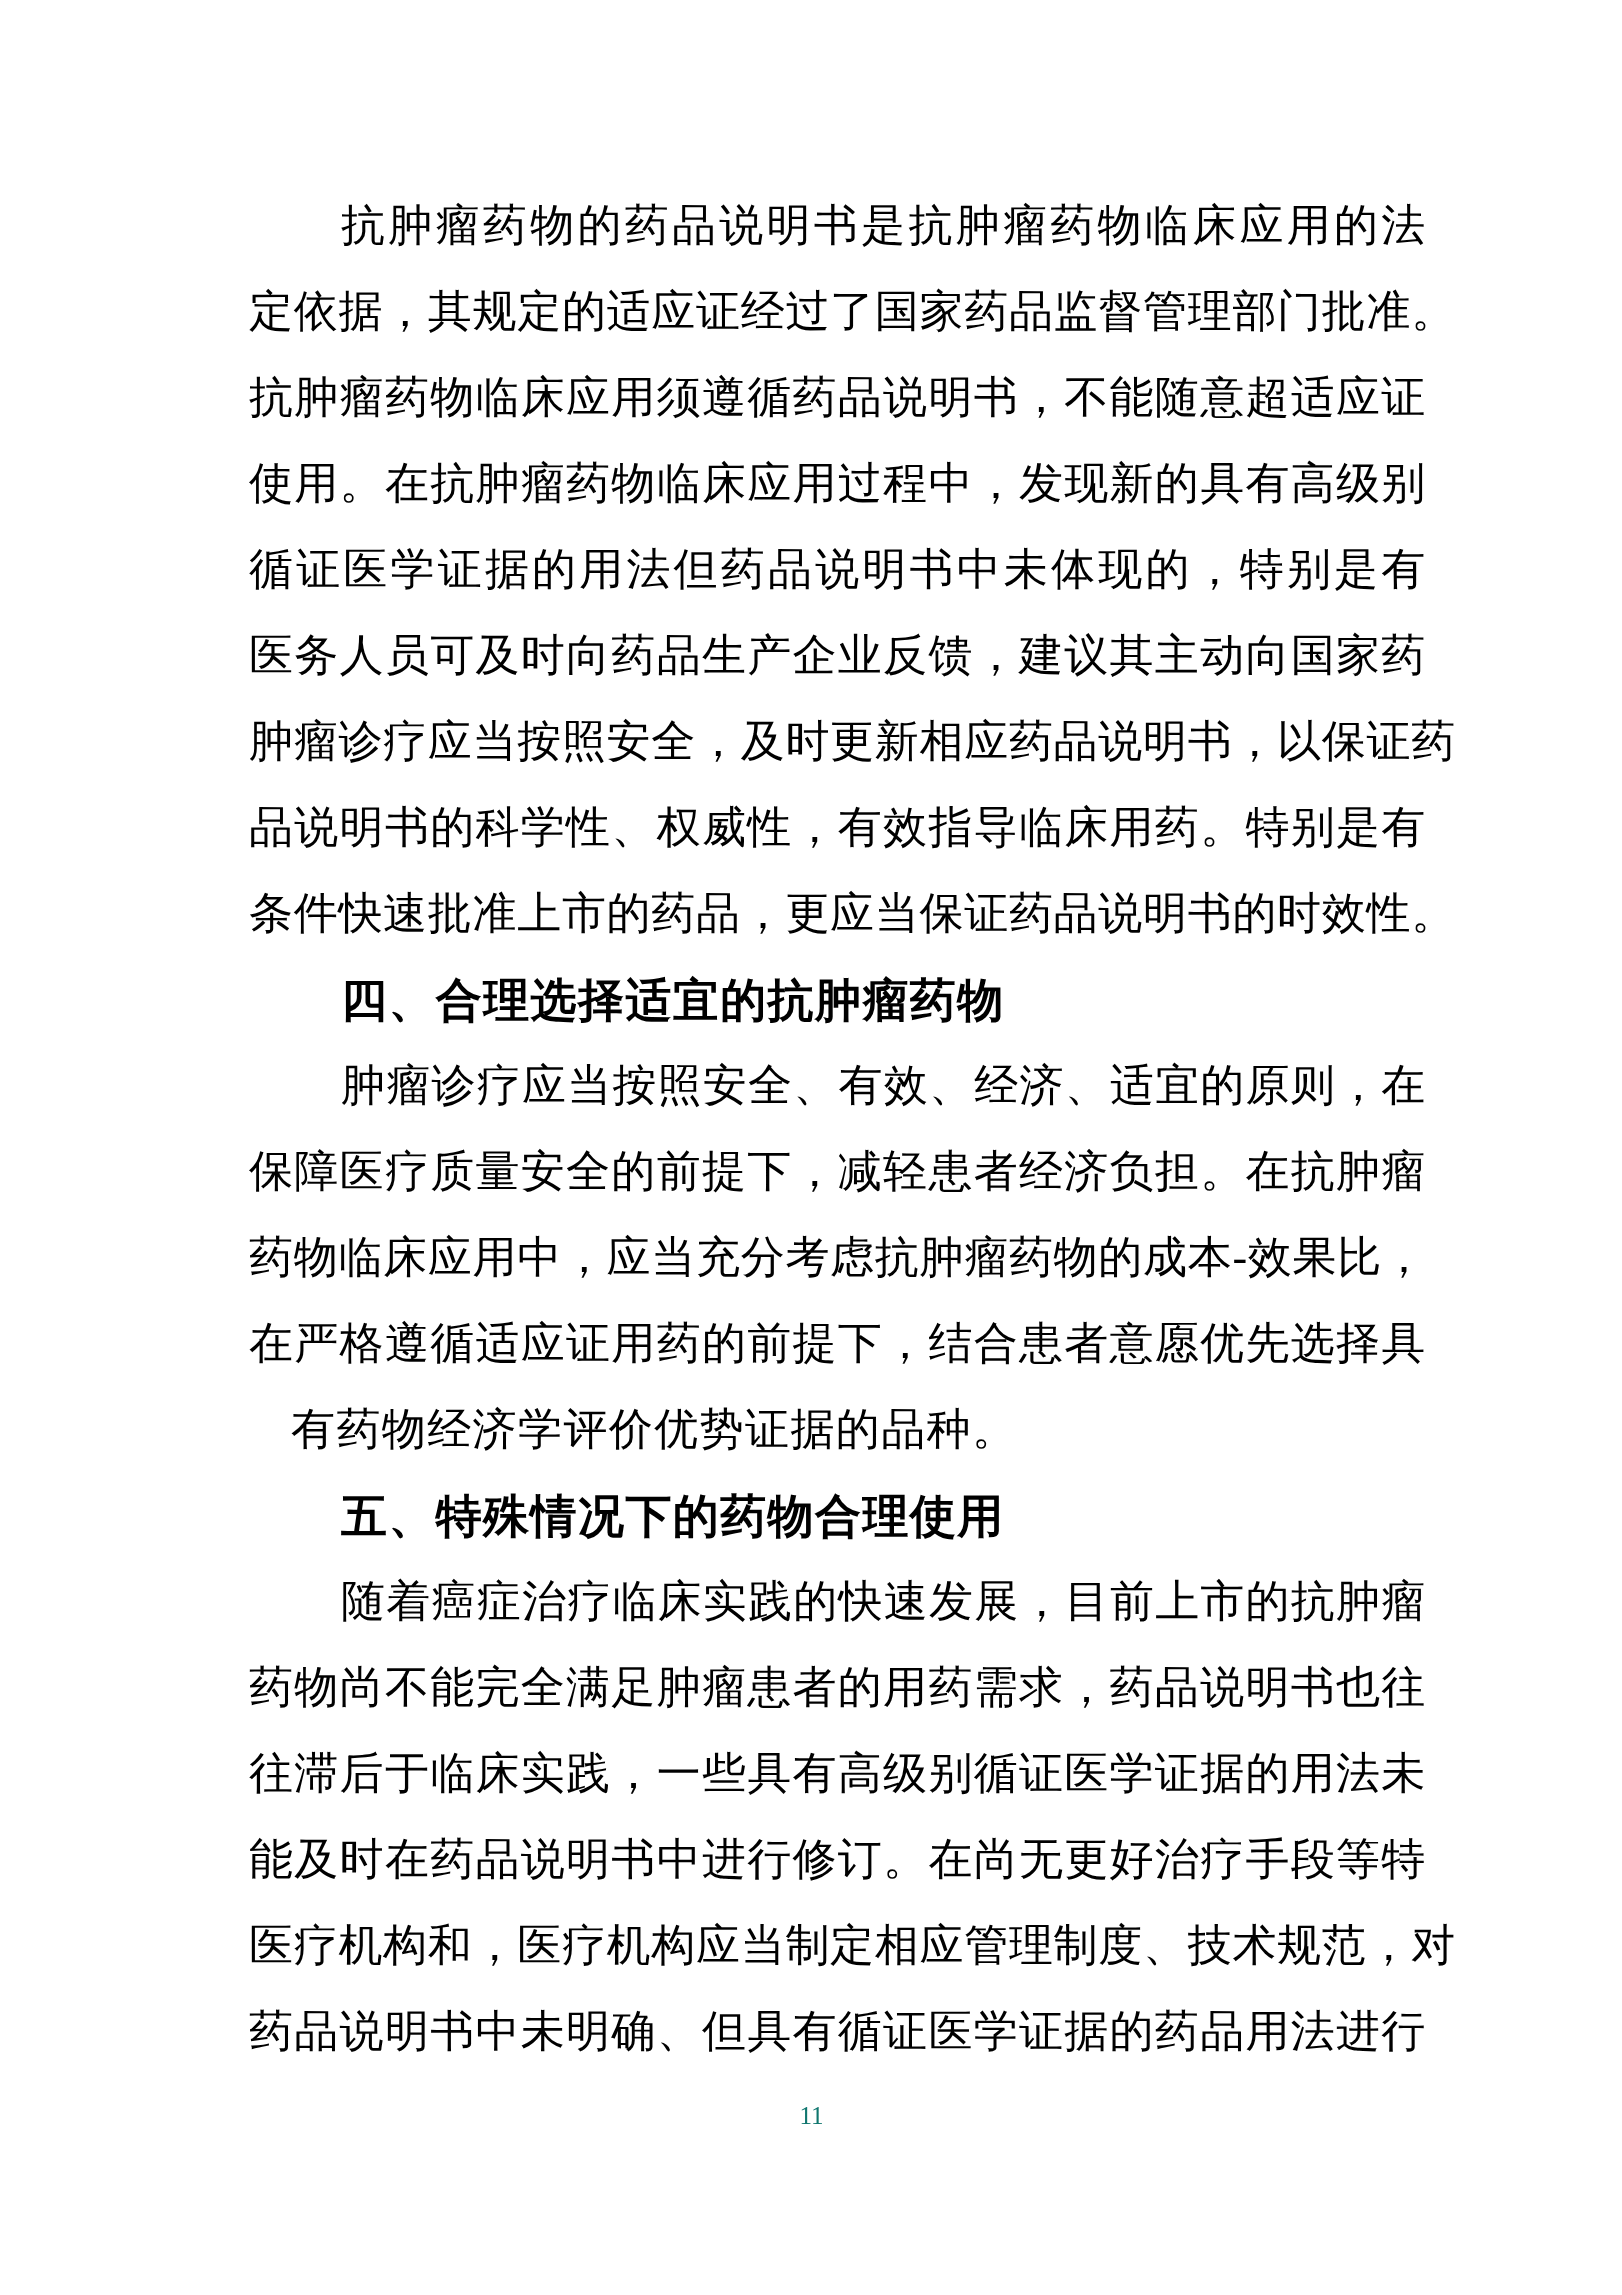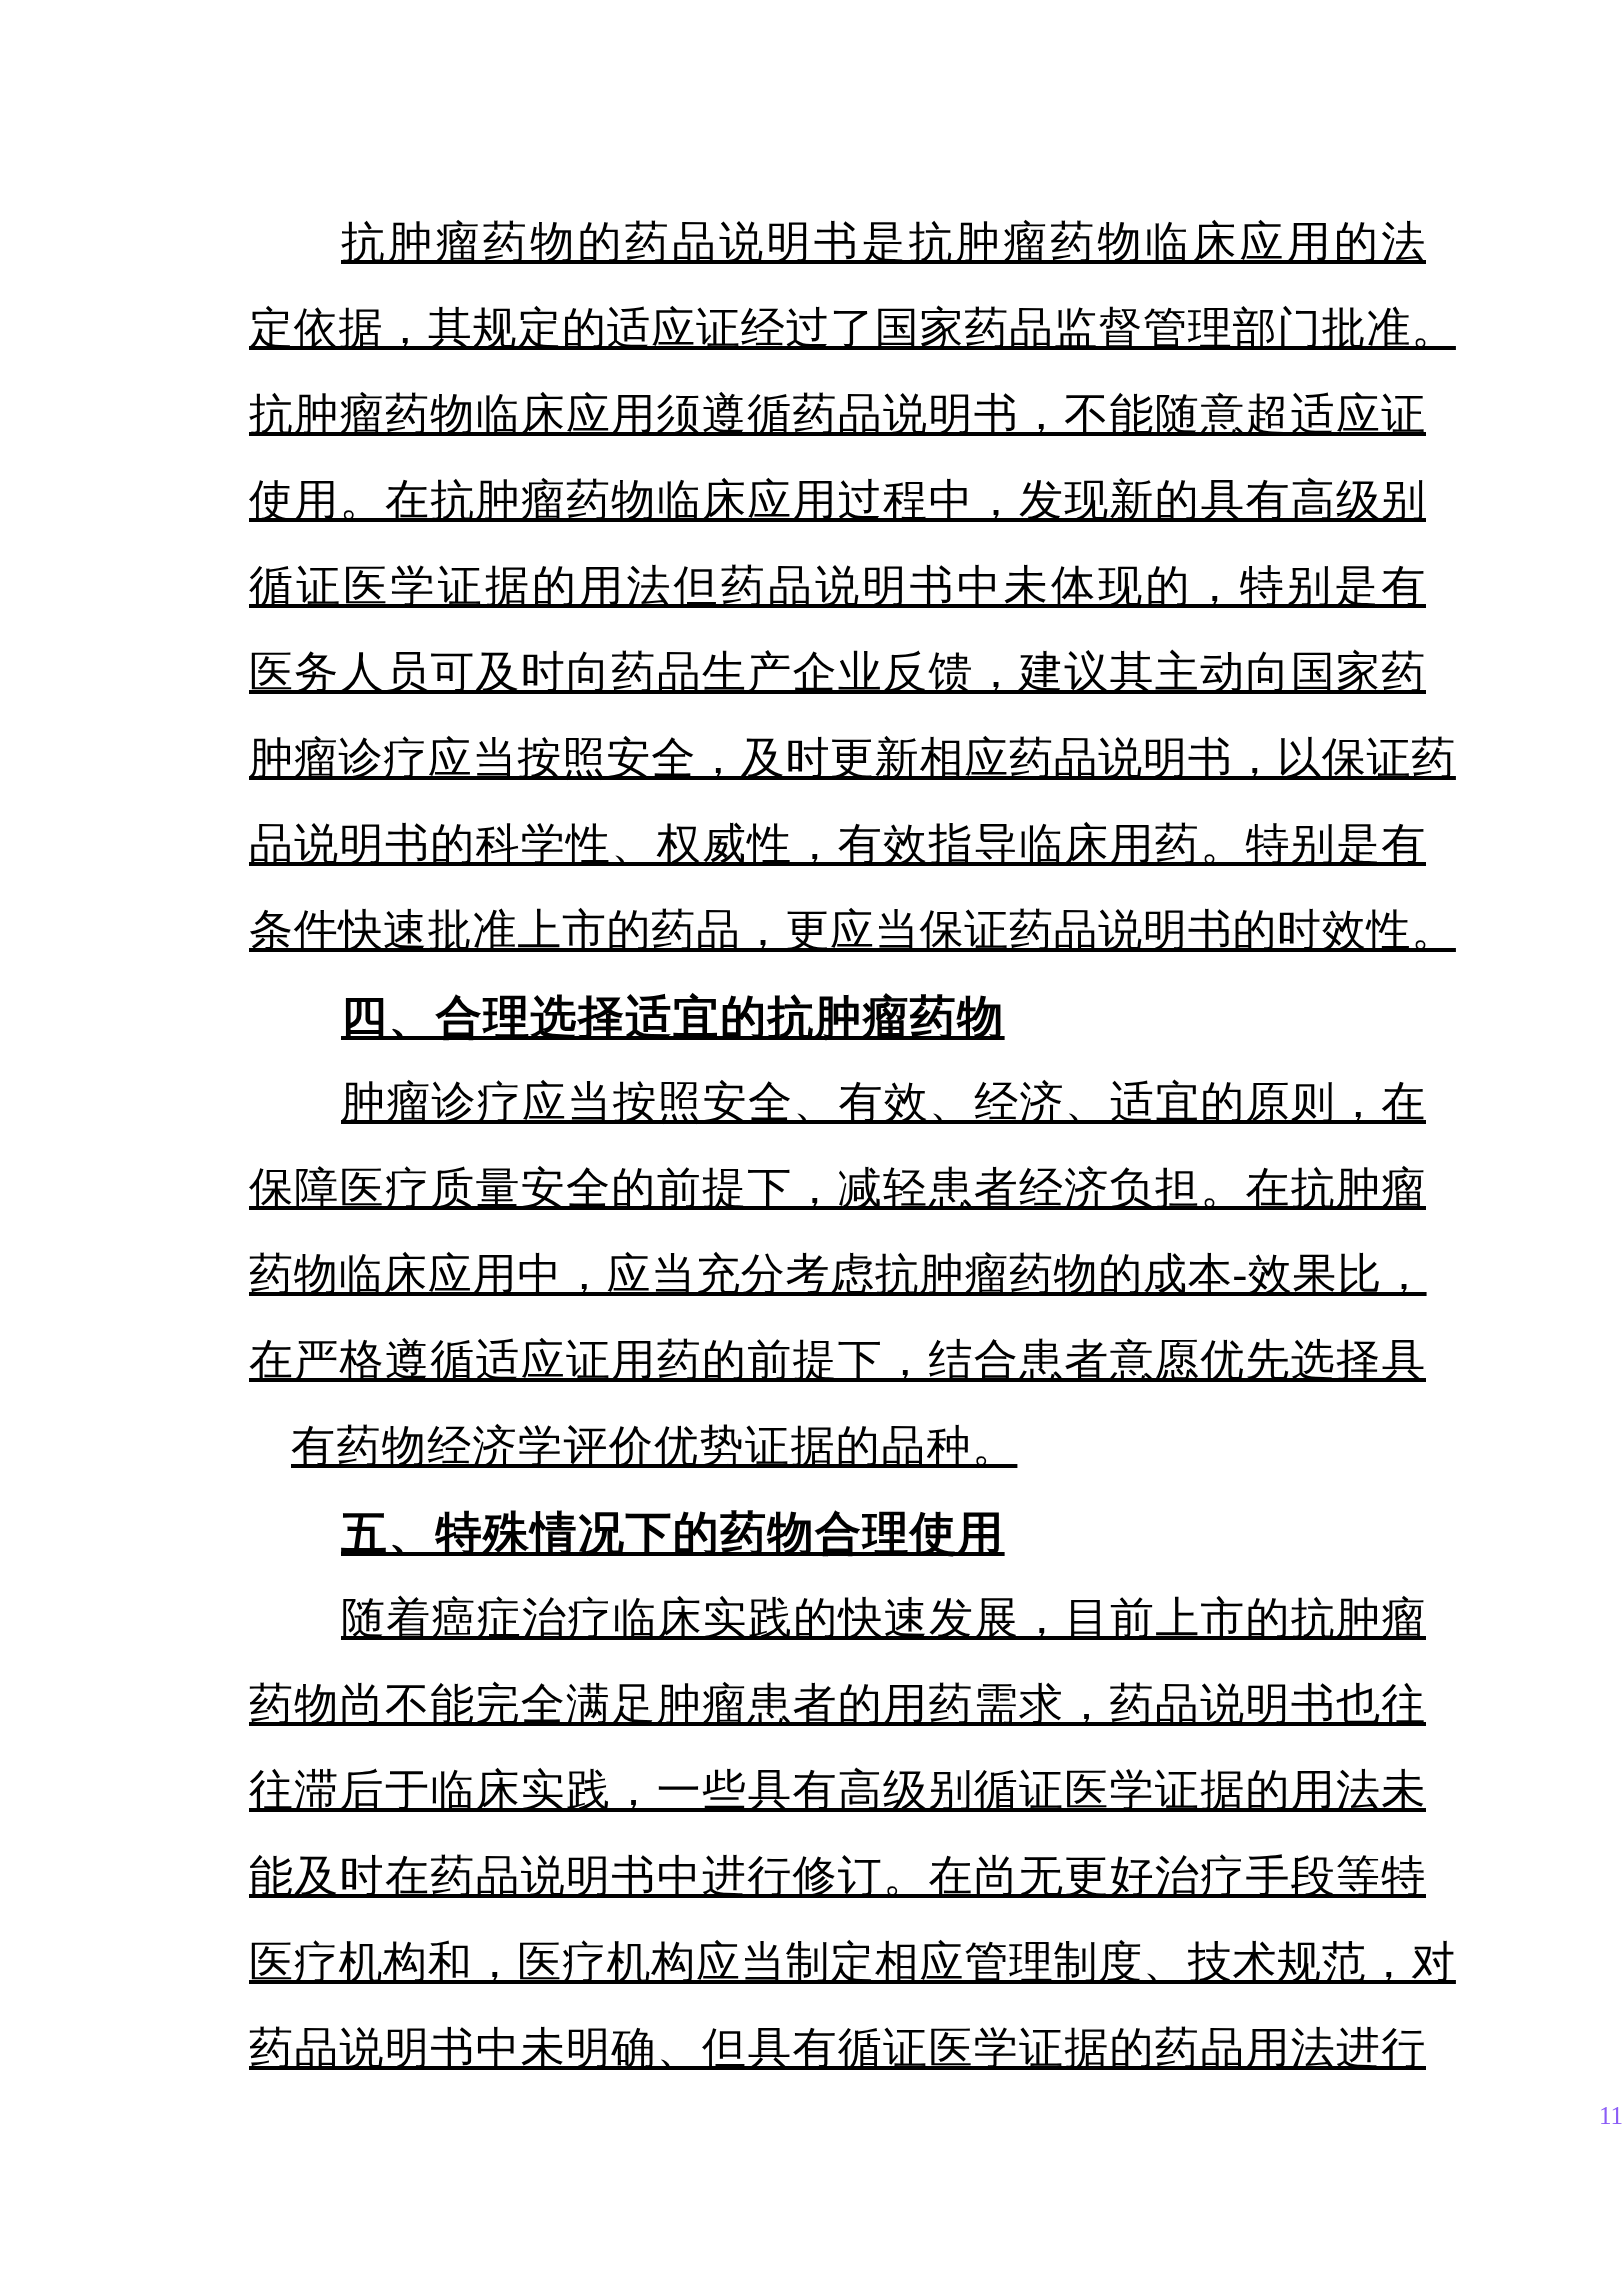--- a/index.html
+++ b/index.html
@@ -16,23 +16,22 @@
   .page {
     position: relative;
     width: 1623px;
     height: 2295px;
     background: #ffffff;
     overflow: hidden;
   }
   .text-block {
     position: absolute;
     left: 249px;
-    top: 200px;
+    top: 183px;
     width: 1177px;
-    text-decoration: underline;
   }
   .ln {
     height: 86px;
     line-height: 86px;
     font-size: 44px;
     white-space: nowrap;
     text-align: justify;
     text-align-last: justify;
     text-justify: inter-character;
     letter-spacing: 0.7px;
@@ -54,25 +53,25 @@
     text-align: left;
     text-align-last: left;
     letter-spacing: 1.4px;
     text-indent: 92px;
   }
   .page-number {
     position: absolute;
     left: 0;
     top: 2101px;
     width: 1623px;
-    text-align: right;
+    text-align: center;
     font-size: 25px;
     line-height: 30px;
     font-family: "Liberation Serif", serif;
-    color: #8b5cf6;
+    color: #0f766e;
   }
 </style>
 </head>
 <body>
 
 <div class="page">
 
   <div class="text-block">
     <div class="ln indent">抗肿瘤药物的药品说明书是抗肿瘤药物临床应用的法</div>
     <div class="ln">定依据，其规定的适应证经过了国家药品监督管理部门批准。</div>

